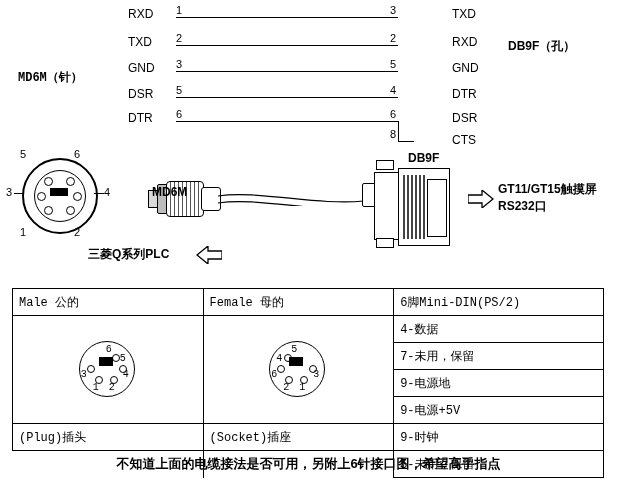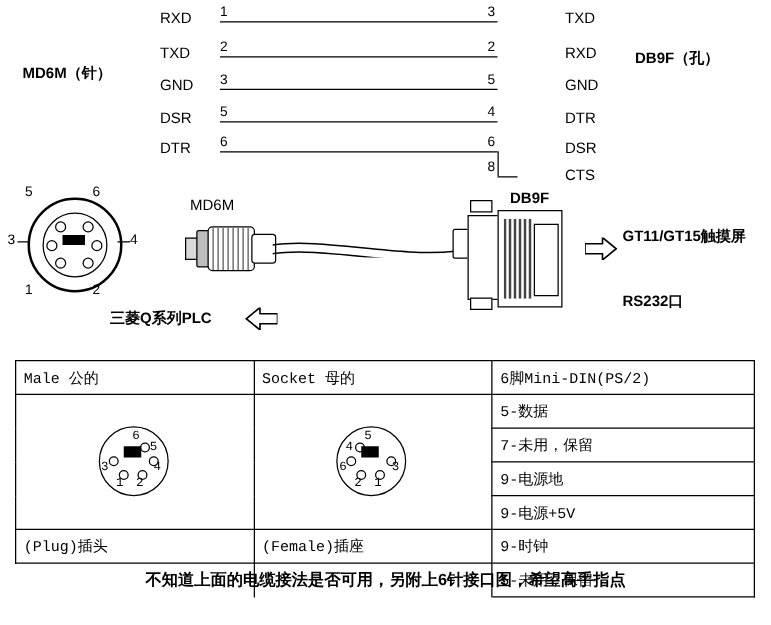--- a/index.html
+++ b/index.html
@@ -22,21 +22,21 @@
   #pin-table{position:absolute;left:12px;top:288px;width:592px;border-collapse:collapse;}
   #pin-table td{border:1px solid #000;font-size:12px;padding:2px 6px;vertical-align:middle;font-family:"Liberation Mono", monospace;}
   .cell-conn{width:185px;height:22px;}
   .cell-right{width:205px;height:22px;margin-left:44px;}
   .conn-cell{height:86px;text-align:center;vertical-align:middle;}
   .plabel{position:absolute;font-size:10px;font-family:"Liberation Mono", monospace;}
 </style>
 </head>
 <body>
 
-<div class="abs txt bold" style="left:18px;top:52px;">MD6M（针）</div>
+<div class="abs txt bold" style="left:18px;top:72px;font-family:Liberation Mono, monospace;">MD6M（针）</div>
 <div class="abs txt bold" style="left:508px;top:40px;">DB9F（孔）</div>
 
 <div class="abs txt" style="left:128px;top:8px;">RXD</div>
 <div class="abs num" style="left:176px;top:4px;">1</div>
 <div class="line-h" style="left:176px;top:17px;width:222px;"></div>
 <div class="abs num" style="left:390px;top:4px;">3</div>
 <div class="abs txt" style="left:452px;top:8px;">TXD</div>
 
 <div class="abs txt" style="left:128px;top:36px;">TXD</div>
 <div class="abs num" style="left:176px;top:32px;">2</div>
@@ -94,21 +94,21 @@
   <div class="abs" style="left:3px;top:0;width:1px;height:34px;background:#555;"></div>
   <div class="abs" style="left:7px;top:0;width:1px;height:34px;background:#555;"></div>
   <div class="abs" style="left:11px;top:0;width:1px;height:34px;background:#555;"></div>
   <div class="abs" style="left:15px;top:0;width:1px;height:34px;background:#555;"></div>
   <div class="abs" style="left:19px;top:0;width:1px;height:34px;background:#555;"></div>
   <div class="abs" style="left:23px;top:0;width:1px;height:34px;background:#555;"></div>
   <div class="abs" style="left:27px;top:0;width:1px;height:34px;background:#555;"></div>
   <div class="abs" style="left:31px;top:0;width:1px;height:34px;background:#555;"></div>
 </div>
 <div class="abs" style="left:201px;top:187px;width:18px;height:22px;border:1.2px solid #000;background:#fff;border-radius:3px;"></div>
-<div class="abs txt" style="left:152px;top:158px;font-weight:normal;">MD6M</div>
+<div class="abs txt" style="left:152px;top:186px;font-weight:bold;">MD6M</div>
 
 <div class="abs" style="left:218px;top:192px;width:146px;height:12px;">
   <svg width="146" height="14" viewBox="0 0 146 14">
     <path d="M0 4 C40 -2, 100 14, 146 9" stroke="#000" stroke-width="1.2" fill="none"></path>
     <path d="M0 11 C40 5, 100 21, 146 16" stroke="#000" stroke-width="1.2" fill="none"></path>
   </svg>
 </div>
 
 <div class="abs" style="left:362px;top:183px;width:14px;height:22px;border:1.2px solid #000;background:#fff;border-radius:2px;"></div>
 <div class="abs" style="left:374px;top:172px;width:26px;height:66px;border:1.2px solid #000;background:#fff;"></div>
@@ -126,34 +126,34 @@
 <div class="abs" style="left:376px;top:160px;width:16px;height:8px;border:1.2px solid #000;background:#fff;"></div>
 <div class="abs" style="left:376px;top:238px;width:16px;height:8px;border:1.2px solid #000;background:#fff;"></div>
 <div class="abs txt" style="left:408px;top:152px;font-weight:bold;">DB9F</div>
 
 <div class="abs" style="left:468px;top:190px;">
   <svg width="26" height="18" viewBox="0 0 26 18">
     <path d="M0 5 H14 V0 L25 9 L14 18 V13 H0 Z" fill="none" stroke="#000" stroke-width="1.3"></path>
   </svg>
 </div>
 <div class="abs txt bold" style="left:498px;top:183px;">GT11/GT15触摸屏</div>
-<div class="abs txt bold" style="left:498px;top:200px;margin-top:35px;">RS232口</div>
+<div class="abs txt bold" style="left:498px;top:200px;">RS232口</div>
 
 <div class="abs txt bold" style="left:88px;top:248px;">三菱Q系列PLC</div>
 <div class="abs" style="left:196px;top:246px;">
   <svg width="26" height="18" viewBox="0 0 26 18">
     <path d="M26 5 H12 V0 L1 9 L12 18 V13 H26 Z" fill="none" stroke="#000" stroke-width="1.3"></path>
   </svg>
 </div>
 
 <table id="pin-table">
   <tbody>
       <tr>
     <td class="cell-conn">Male 公的</td>
-    <td class="cell-conn">Socket 母的</td>
+    <td class="cell-conn">Female 母的</td>
     <td class="cell-right">6脚Mini-DIN(PS/2)</td>
   </tr>
   <tr>
     <td class="conn-cell" rowspan="4">
       <div style="position:relative;width:58px;height:58px;margin:0 auto;">
         <div class="abs" style="left:0;top:0;width:54px;height:54px;border:1.5px solid #000;border-radius:50%;"></div>
         <div class="abs" style="left:20px;top:16px;width:14px;height:9px;background:#000;"></div>
         <div class="abs" style="left:33px;top:13px;width:6px;height:6px;border:1px solid #000;border-radius:50%;"></div>
         <div class="abs" style="left:40px;top:24px;width:6px;height:6px;border:1px solid #000;border-radius:50%;"></div>
         <div class="abs" style="left:8px;top:24px;width:6px;height:6px;border:1px solid #000;border-radius:50%;"></div>
@@ -177,34 +177,34 @@
         <div class="abs" style="left:16px;top:35px;width:6px;height:6px;border:1px solid #000;border-radius:50%;"></div>
         <div class="abs" style="left:31px;top:35px;width:6px;height:6px;border:1px solid #000;border-radius:50%;"></div>
         <div class="plabel" style="left:22px;top:3px;">5</div>
         <div class="plabel" style="left:7px;top:12px;">4</div>
         <div class="plabel" style="left:2px;top:28px;">6</div>
         <div class="plabel" style="left:44px;top:28px;">3</div>
         <div class="plabel" style="left:14px;top:41px;">2</div>
         <div class="plabel" style="left:30px;top:41px;">1</div>
       </div>
     </td>
-    <td class="cell-right">5-数据</td>
+    <td class="cell-right">4-数据</td>
   </tr>
   <tr>
     <td class="cell-right">7-未用，保留</td>
   </tr>
   <tr>
     <td class="cell-right">9-电源地</td>
   </tr>
   <tr>
     <td class="cell-right">9-电源+5V</td>
   </tr>
   <tr>
     <td class="cell-conn">(Plug)插头</td>
-    <td class="cell-conn">(Female)插座</td>
+    <td class="cell-conn">(Socket)插座</td>
     <td class="cell-right">9-时钟</td>
   </tr>
   <tr>
     <td class="cell-conn" style="border-left:none;border-bottom:none;border-top:none;"></td>
     <td class="cell-conn" style="border-bottom:none;border-top:none;border-left:none;"></td>
     <td class="cell-right">5-未用，保留</td>
   </tr>
 </tbody>
   </table>
 

